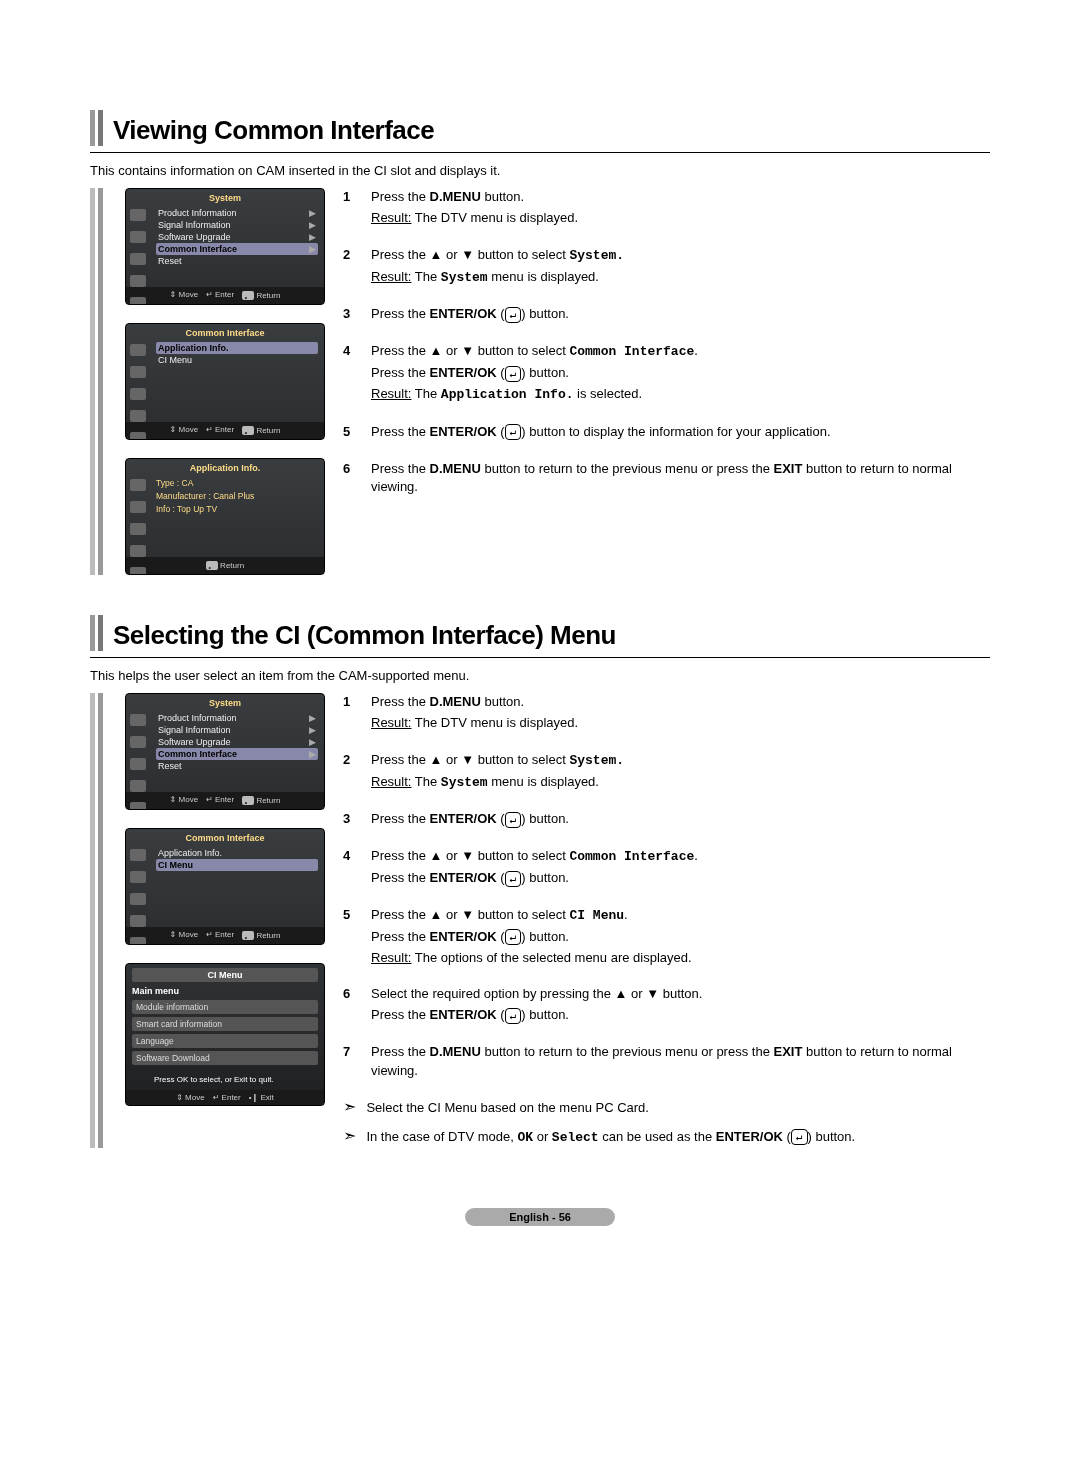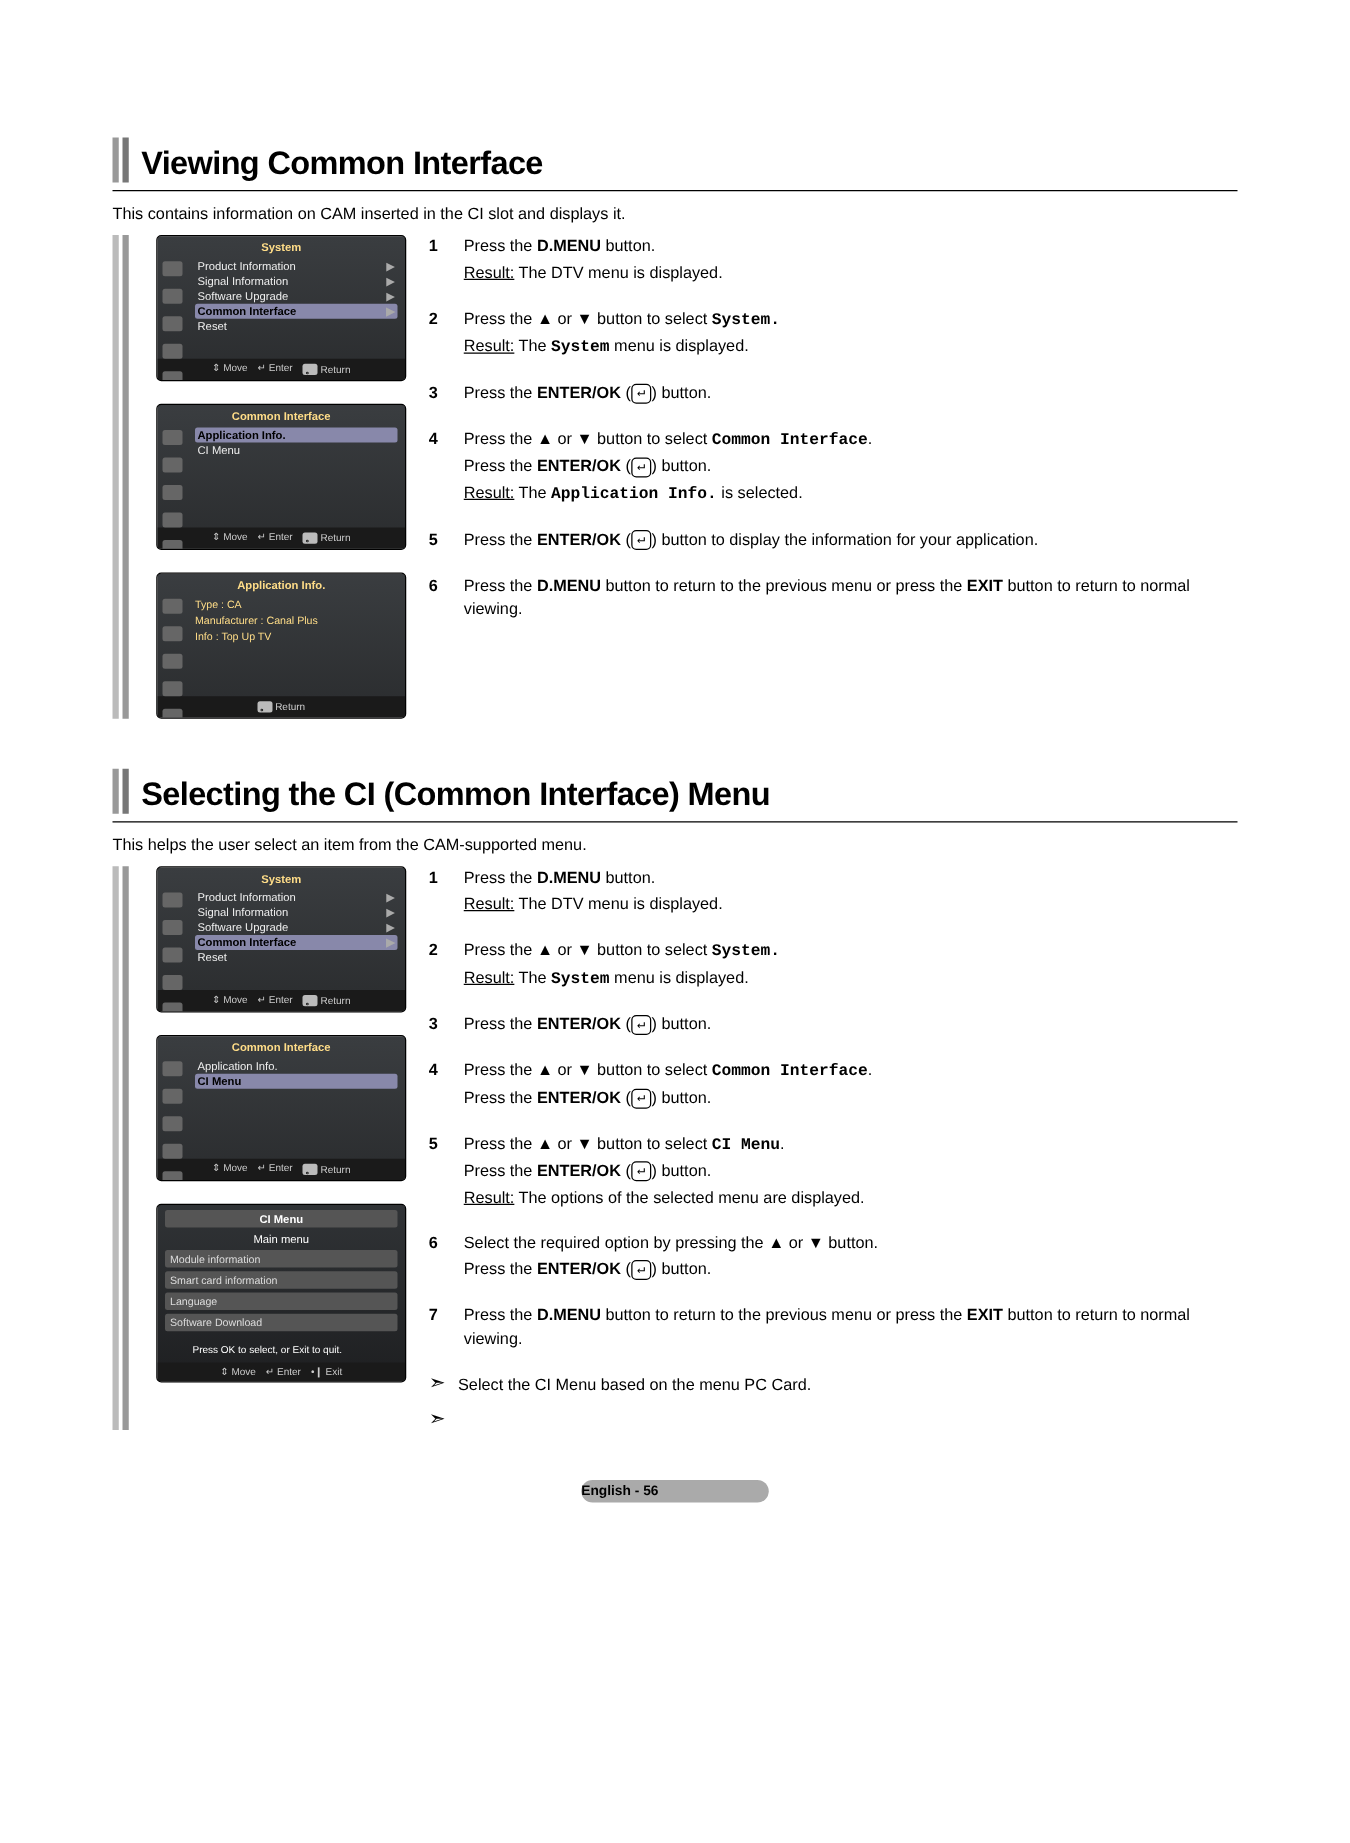--- a/index.html
+++ b/index.html
@@ -39,38 +39,38 @@
   .osd-row .arrow { color:#aaa; font-size:9px; }
   .osd-row.sel { background:#88a; color:#000; font-weight:bold; border-radius:2px; }
   .osd-foot { background:#1a1a1a; margin:6px -6px -4px -6px; padding:3px 6px; color:#ccc; font-size:8px; display:flex; justify-content:center; gap:8px; }
   .osd-foot b { background:#bbb;color:#000;border-radius:2px;padding:0 2px;font-weight:bold; }
   .osd-info { color:#fd8; font-size:8.5px; line-height:1.5; }
 
   
   .osd.ci { background:linear-gradient(#303336,#1e1f21); }
   .ci-title { background:#555;color:#fff;text-align:center;font-weight:bold;padding:2px;margin-bottom:4px;border-radius:2px;font-size:9px;}
   .ci-line { background:#555;color:#ddd;margin:3px 0;padding:2px 4px;border-radius:2px;font-size:8.5px;}
-  .ci-head { color:#fff; font-weight:normal; margin:2px 0 4px 0;text-align:center; }
+  .ci-head { color:#fff; font-weight:bold; margin:2px 0 4px 0; }
   .ci-hint { color:#fff; font-size:8px; margin:10px 0 4px 0;padding-left:22px; }
 
   
   ol.steps-list { list-style:none; }
   ol.steps-list > li { display:flex; gap:14px; margin-bottom:16px; line-height:1.45; }
   ol.steps-list > li > .n { font-weight:bold; width:14px; text-align:left; flex:0 0 14px; }
   ol.steps-list > li > .t p { margin-bottom:2px; }
   .mono { font-family: "Courier New", monospace; font-weight:bold; }
   u { text-decoration:underline; }
   .enterglyph { display:inline-block; border:1px solid #000; border-radius:4px; padding:0 4px; font-size:11px; line-height:14px; vertical-align:middle; font-family:"Courier New",monospace; }
 
   
   .note-line { display:flex; gap:10px; margin:10px 0 0 0; line-height:1.45; }
   .note-arrow { font-size:16px; line-height:1; }
 
   
-  .page-pill { width:150px;margin:40px auto 0 auto;background:#aaa;color:#000;border-radius:10px;font-size:11px;font-weight:bold;padding:3px 0; }
+  .page-pill { width:150px;margin:60px auto 0 auto;background:#aaa;color:#000;border-radius:10px;text-align:center;font-size:11px;font-weight:bold;padding:3px 0; }
 </style>
 </head>
 <body>
 
 <div class="page-block">
   <div class="heading-row">
     <div class="heading-marks">
         <div class="mark-a"></div>
         <div class="mark-b"></div>
       </div>
@@ -362,18 +362,21 @@
         </div>
           </li>
       </ol>
 
       <div class="note-line">
         <span class="note-arrow">➣</span>
         <span>Select the CI Menu based on the menu PC Card.</span>
       </div>
       <div class="note-line">
         <span class="note-arrow">➣</span>
+        <span>
+          <span>In the case of DTV mode, </span><span class="mono">OK</span><span> or </span><span class="mono">Select</span><span> can be used as the </span><b>ENTER/OK</b><span> (</span><span class="enterglyph">↵</span><span>) button.</span>
+        </span>
       </div>
     </div>
   </div>
 </div>
 
 <div class="page-pill">English - 56</div>
 
 </body></html>

